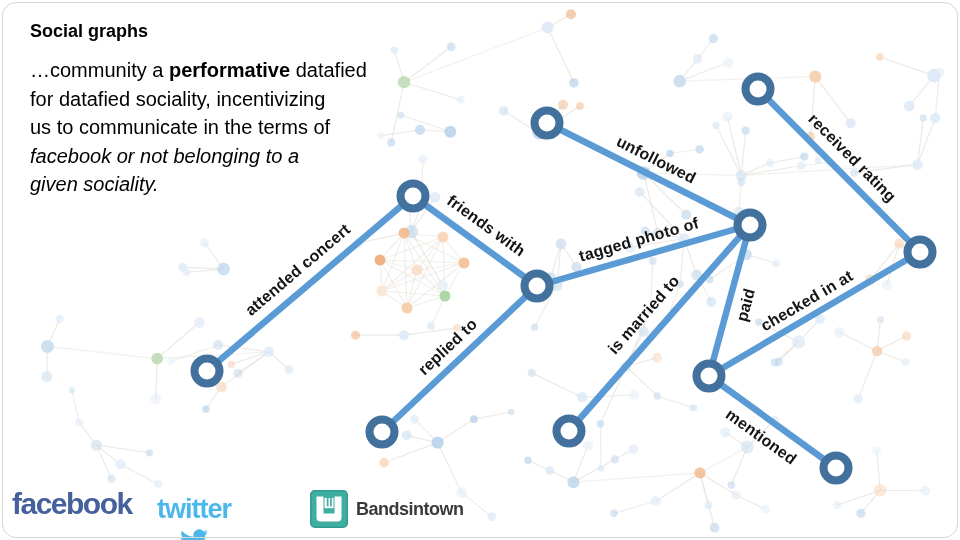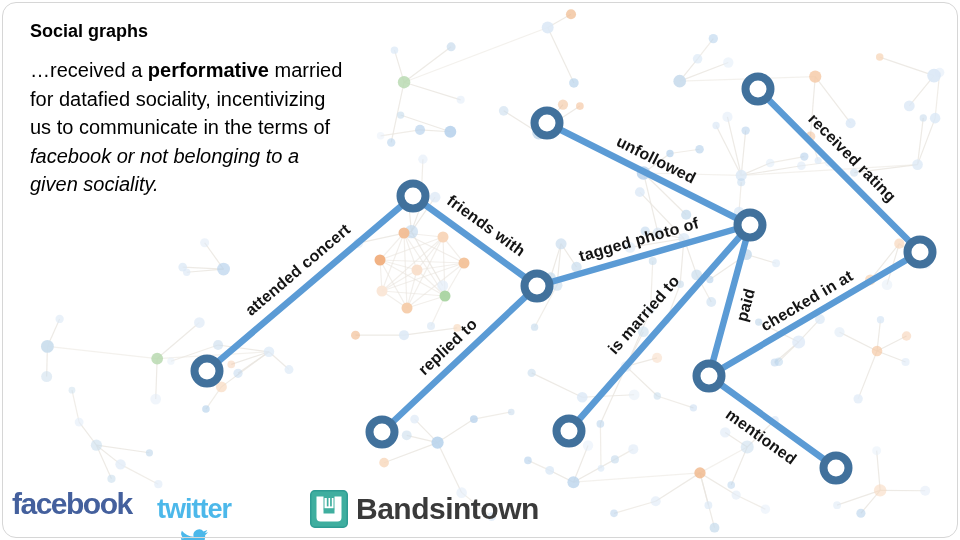--- a/index.html
+++ b/index.html
@@ -34,21 +34,21 @@
     font-size:30px;font-weight:bold;letter-spacing:-1.5px;
   }
   .logo-twitter{
     position:absolute;left:157px;top:494px;z-index:4;display:flex;align-items:center;
     font-size:27px;font-weight:bold;letter-spacing:-1px;flex-direction:column;
   }
   .logo-twitter svg{margin-left:-1px;margin-top:2px;}
   .logo-bandsintown{
     position:absolute;left:310px;top:490px;z-index:4;display:flex;align-items:center;gap:8px;
   }
-  .bit-text{font-size:30px;font-weight:bold;letter-spacing:-0.5px;}
+  .bit-text{font-size:18px;font-weight:bold;letter-spacing:-0.5px;}
 </style>
 </head>
 <body>
 
 <div class="slide">
 
   <svg class="layer" id="bg-svg" width="960" height="540" viewBox="0 0 960 540">
       <g stroke="#e9e5de" stroke-width="1.2" fill="none">
         <line x1="404.06834841519594" y1="82.20070621930063" x2="391.2199207442589" y2="142.4837225350284" opacity="0.8"></line>
         <line x1="404.06834841519594" y1="82.20070621930063" x2="451.14317628008433" y2="46.815139582558494" opacity="0.8"></line>
@@ -414,21 +414,21 @@
       <div class="edge-label" style="left: 447.844px; top: 346.625px; color: rgb(20, 20, 20); transform: translate(-50%, -50%) rotate(-43.2873deg);">replied to</div>
       <div class="edge-label" style="left: 644.476px; top: 314.799px; color: rgb(20, 20, 20); transform: translate(-50%, -50%) rotate(-48.6961deg);">is married to</div>
       <div class="edge-label" style="left: 745.906px; top: 304.955px; color: rgb(20, 20, 20); transform: translate(-50%, -50%) rotate(-74.8091deg);">paid</div>
       <div class="edge-label" style="left: 806.9px; top: 301.068px; color: rgb(20, 20, 20); transform: translate(-50%, -50%) rotate(-30.4418deg);">checked in at</div>
       <div class="edge-label" style="left: 761.354px; top: 437.387px; color: rgb(20, 20, 20); transform: translate(-50%, -50%) rotate(35.9199deg);">mentioned</div>
     </div>
 
   <div class="slide-title">Social graphs</div>
 
   <div class="slide-paragraph" id="paragraph">
-      <div><span>…received a </span><span class="seg-b">performative</span><span> married</span></div>
+      <div><span>…community a </span><span class="seg-b">performative</span><span> datafied</span></div>
       <div><span>for datafied sociality, incentivizing</span></div>
       <div><span>us to communicate in the terms of</span></div>
       <div><span class="seg-i">facebook or not belonging to a</span></div>
       <div><span class="seg-i">given sociality.</span></div>
     </div>
 
   <div class="logo-facebook" style="color: rgb(68, 96, 157);">facebook</div>
 
   <div class="logo-twitter" style="color: rgb(76, 184, 234);">
     <span>twitter</span>

